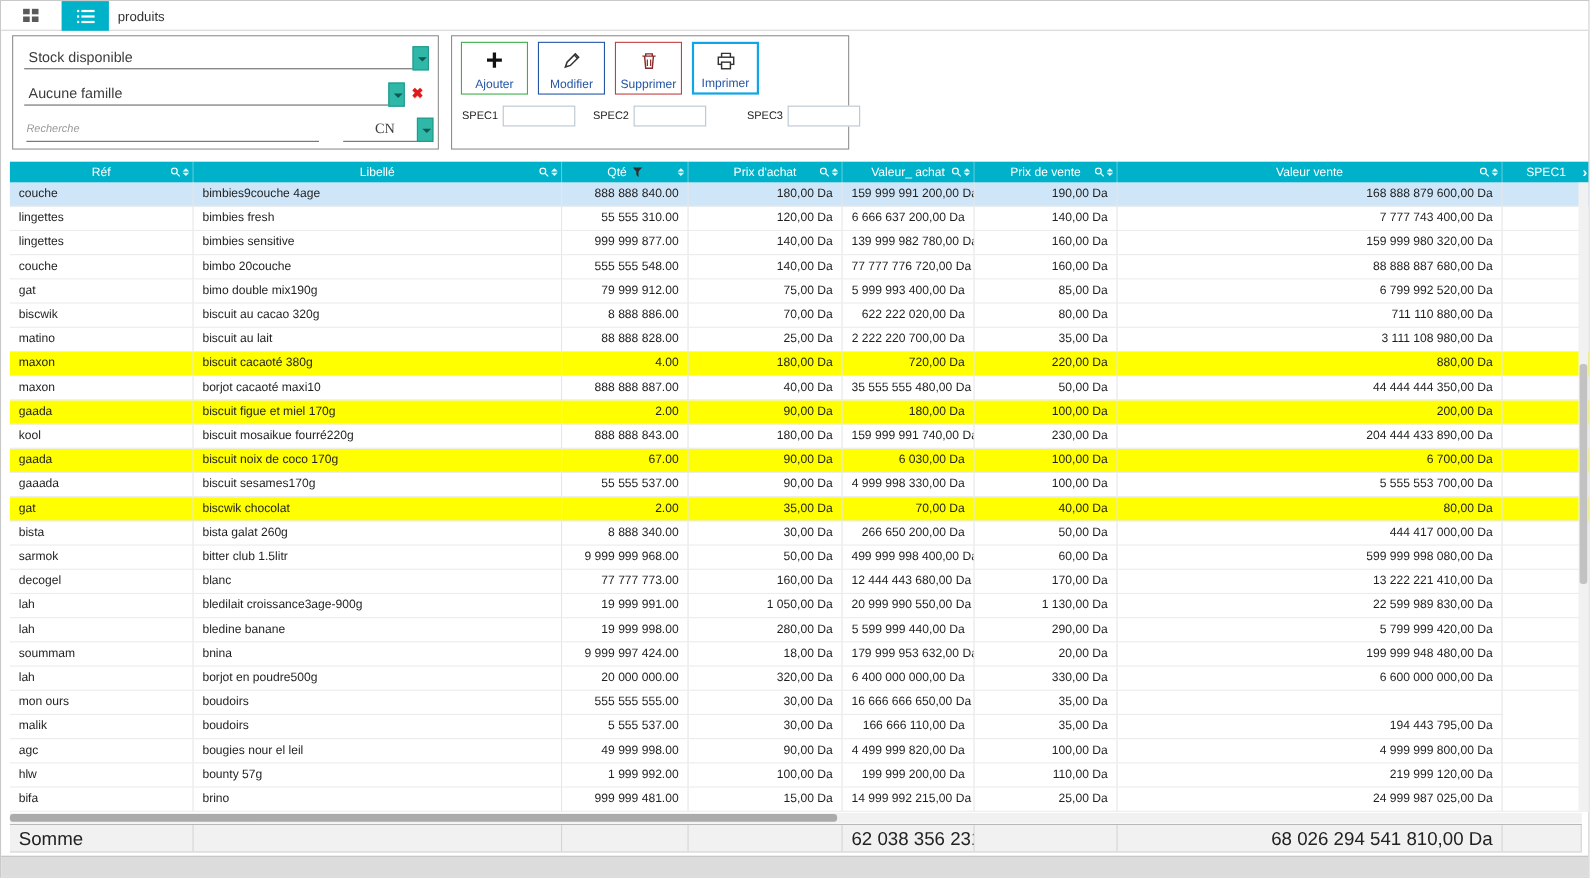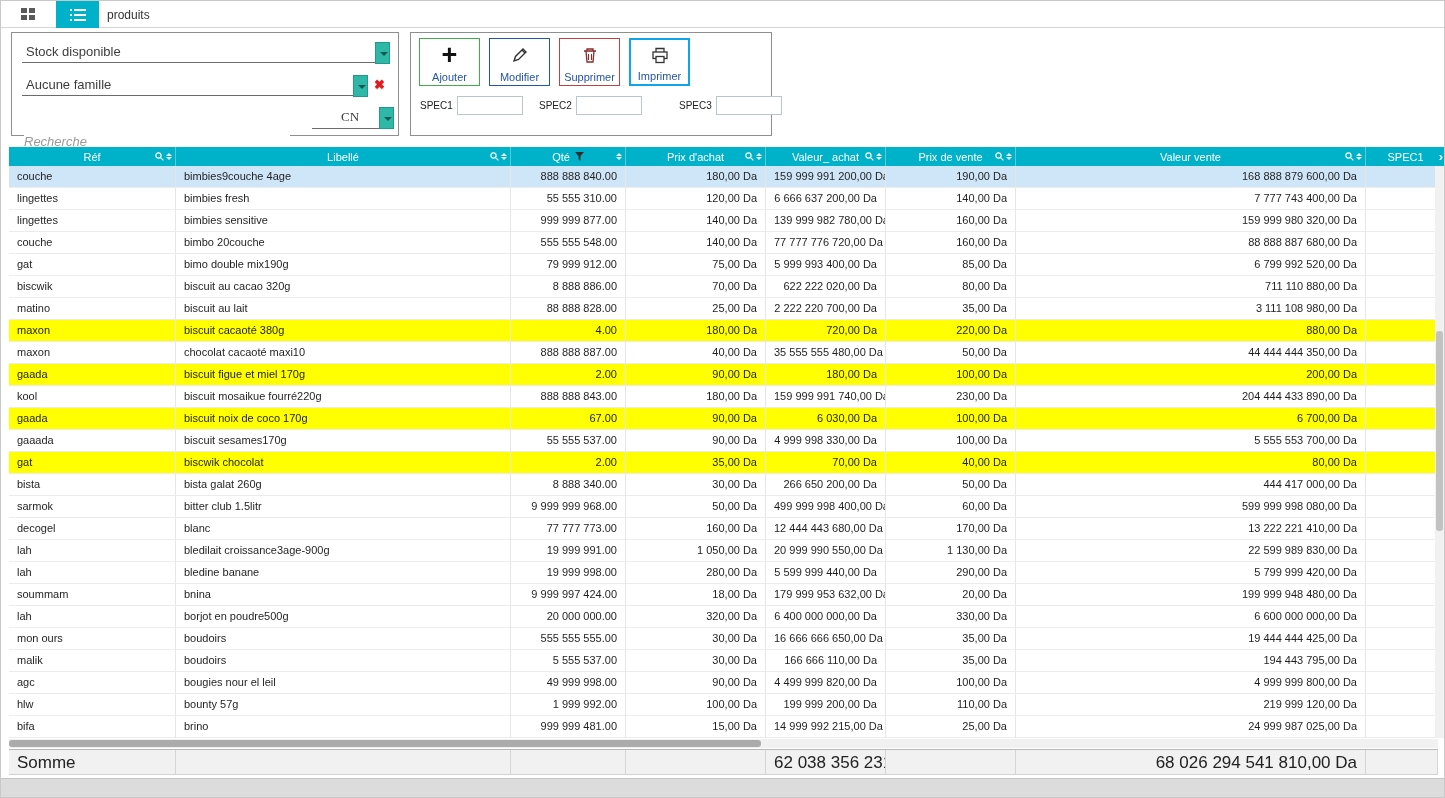--- a/index.html
+++ b/index.html
@@ -28,21 +28,21 @@
   .combo .val { display:block; font-size:13px; color:#3c3c3c; padding:2px 2px 3px 4px; border-bottom:1px solid #6b6b6b; }
   .dd-btn { position:absolute; top:0; width:15px; height:22px; background:#2fb7a7; border:1px solid #22998b; cursor:pointer; }
   .dd-btn::after { content:""; position:absolute; left:4px; top:9px; border-left:4px solid transparent; border-right:4px solid transparent; border-top:4px solid #0e5a52; }
   .combo-stock { left:10px; top:9px; width:368px; }
   .combo-stock .val { margin-right:15px; }
   .combo-stock .dd-btn { right:0; }
   .combo-famille { left:10px; top:42px; width:346px; }
   .combo-famille .val { margin-right:15px; }
   .combo-famille .dd-btn { right:0; }
   .clear-x { position:absolute; left:362px; top:44px; color:#e01b1b; font-size:13px; font-weight:bold; cursor:pointer; text-shadow:0 1px 0 #f9caca; }
-  .search-input { position:absolute; left:12px; top:74px; width:266px; height:22px; border:none; border-bottom:1px solid #6b6b6b; font-size:13px; color:#333; outline:none; font-family:"Liberation Sans",sans-serif;margin-top:24px; }
+  .search-input { position:absolute; left:12px; top:74px; width:266px; height:22px; border:none; border-bottom:1px solid #6b6b6b; font-size:10px; color:#333; outline:none; font-family:"Liberation Sans",sans-serif; }
   .search-input::placeholder { font-style:italic; color:#9a9a9a; }
   .combo-cn { left:300px; top:74px; width:82px; }
   .combo-cn .val { margin-right:8px; text-align:center;font-family:Liberation Serif, serif; }
   .combo-cn .dd-btn { right:0; }
 
   
   .actions-panel { position:absolute; left:409px; top:31px; width:362px; height:104px; border:1px solid #8f8f8f; background:#fff; }
   .act-btn { position:absolute; top:5px; width:61px; height:48px; background:#fff; display:flex; flex-direction:column; align-items:center; justify-content:flex-end; padding-bottom:2px; cursor:pointer; }
   .act-btn .lbl { font-size:11px; color:#2456a4; }
   .act-btn .ic { flex:1; display:flex; align-items:center; justify-content:center; width:100%; }
@@ -350,21 +350,21 @@
           <div class="tcell left">biscuit cacaoté 380g</div>
           <div class="tcell right">4.00</div>
           <div class="tcell right">180,00 Da</div>
           <div class="tcell right">720,00 Da</div>
           <div class="tcell right">220,00 Da</div>
           <div class="tcell right">880,00 Da</div>
           <div class="tcell left"></div>
         </div>
         <div class="trow">
           <div class="tcell left">maxon</div>
-          <div class="tcell left">chocolat cacaoté maxi10</div>
+          <div class="tcell left">borjot cacaoté maxi10</div>
           <div class="tcell right">888 888 887.00</div>
           <div class="tcell right">40,00 Da</div>
           <div class="tcell right">35 555 555 480,00 Da</div>
           <div class="tcell right">50,00 Da</div>
           <div class="tcell right">44 444 444 350,00 Da</div>
           <div class="tcell left"></div>
         </div>
         <div class="trow hl-yellow">
           <div class="tcell left">gaada</div>
           <div class="tcell left">biscuit figue et miel 170g</div>
@@ -485,21 +485,20 @@
           <div class="tcell right">6 600 000 000,00 Da</div>
           <div class="tcell left"></div>
         </div>
         <div class="trow">
           <div class="tcell left">mon ours</div>
           <div class="tcell left">boudoirs</div>
           <div class="tcell right">555 555 555.00</div>
           <div class="tcell right">30,00 Da</div>
           <div class="tcell right">16 666 666 650,00 Da</div>
           <div class="tcell right">35,00 Da</div>
-          <div class="tcell right">19 444 444 425,00 Da</div>
           <div class="tcell left"></div>
         </div>
         <div class="trow">
           <div class="tcell left">malik</div>
           <div class="tcell left">boudoirs</div>
           <div class="tcell right">5 555 537.00</div>
           <div class="tcell right">30,00 Da</div>
           <div class="tcell right">166 666 110,00 Da</div>
           <div class="tcell right">35,00 Da</div>
           <div class="tcell right">194 443 795,00 Da</div>

